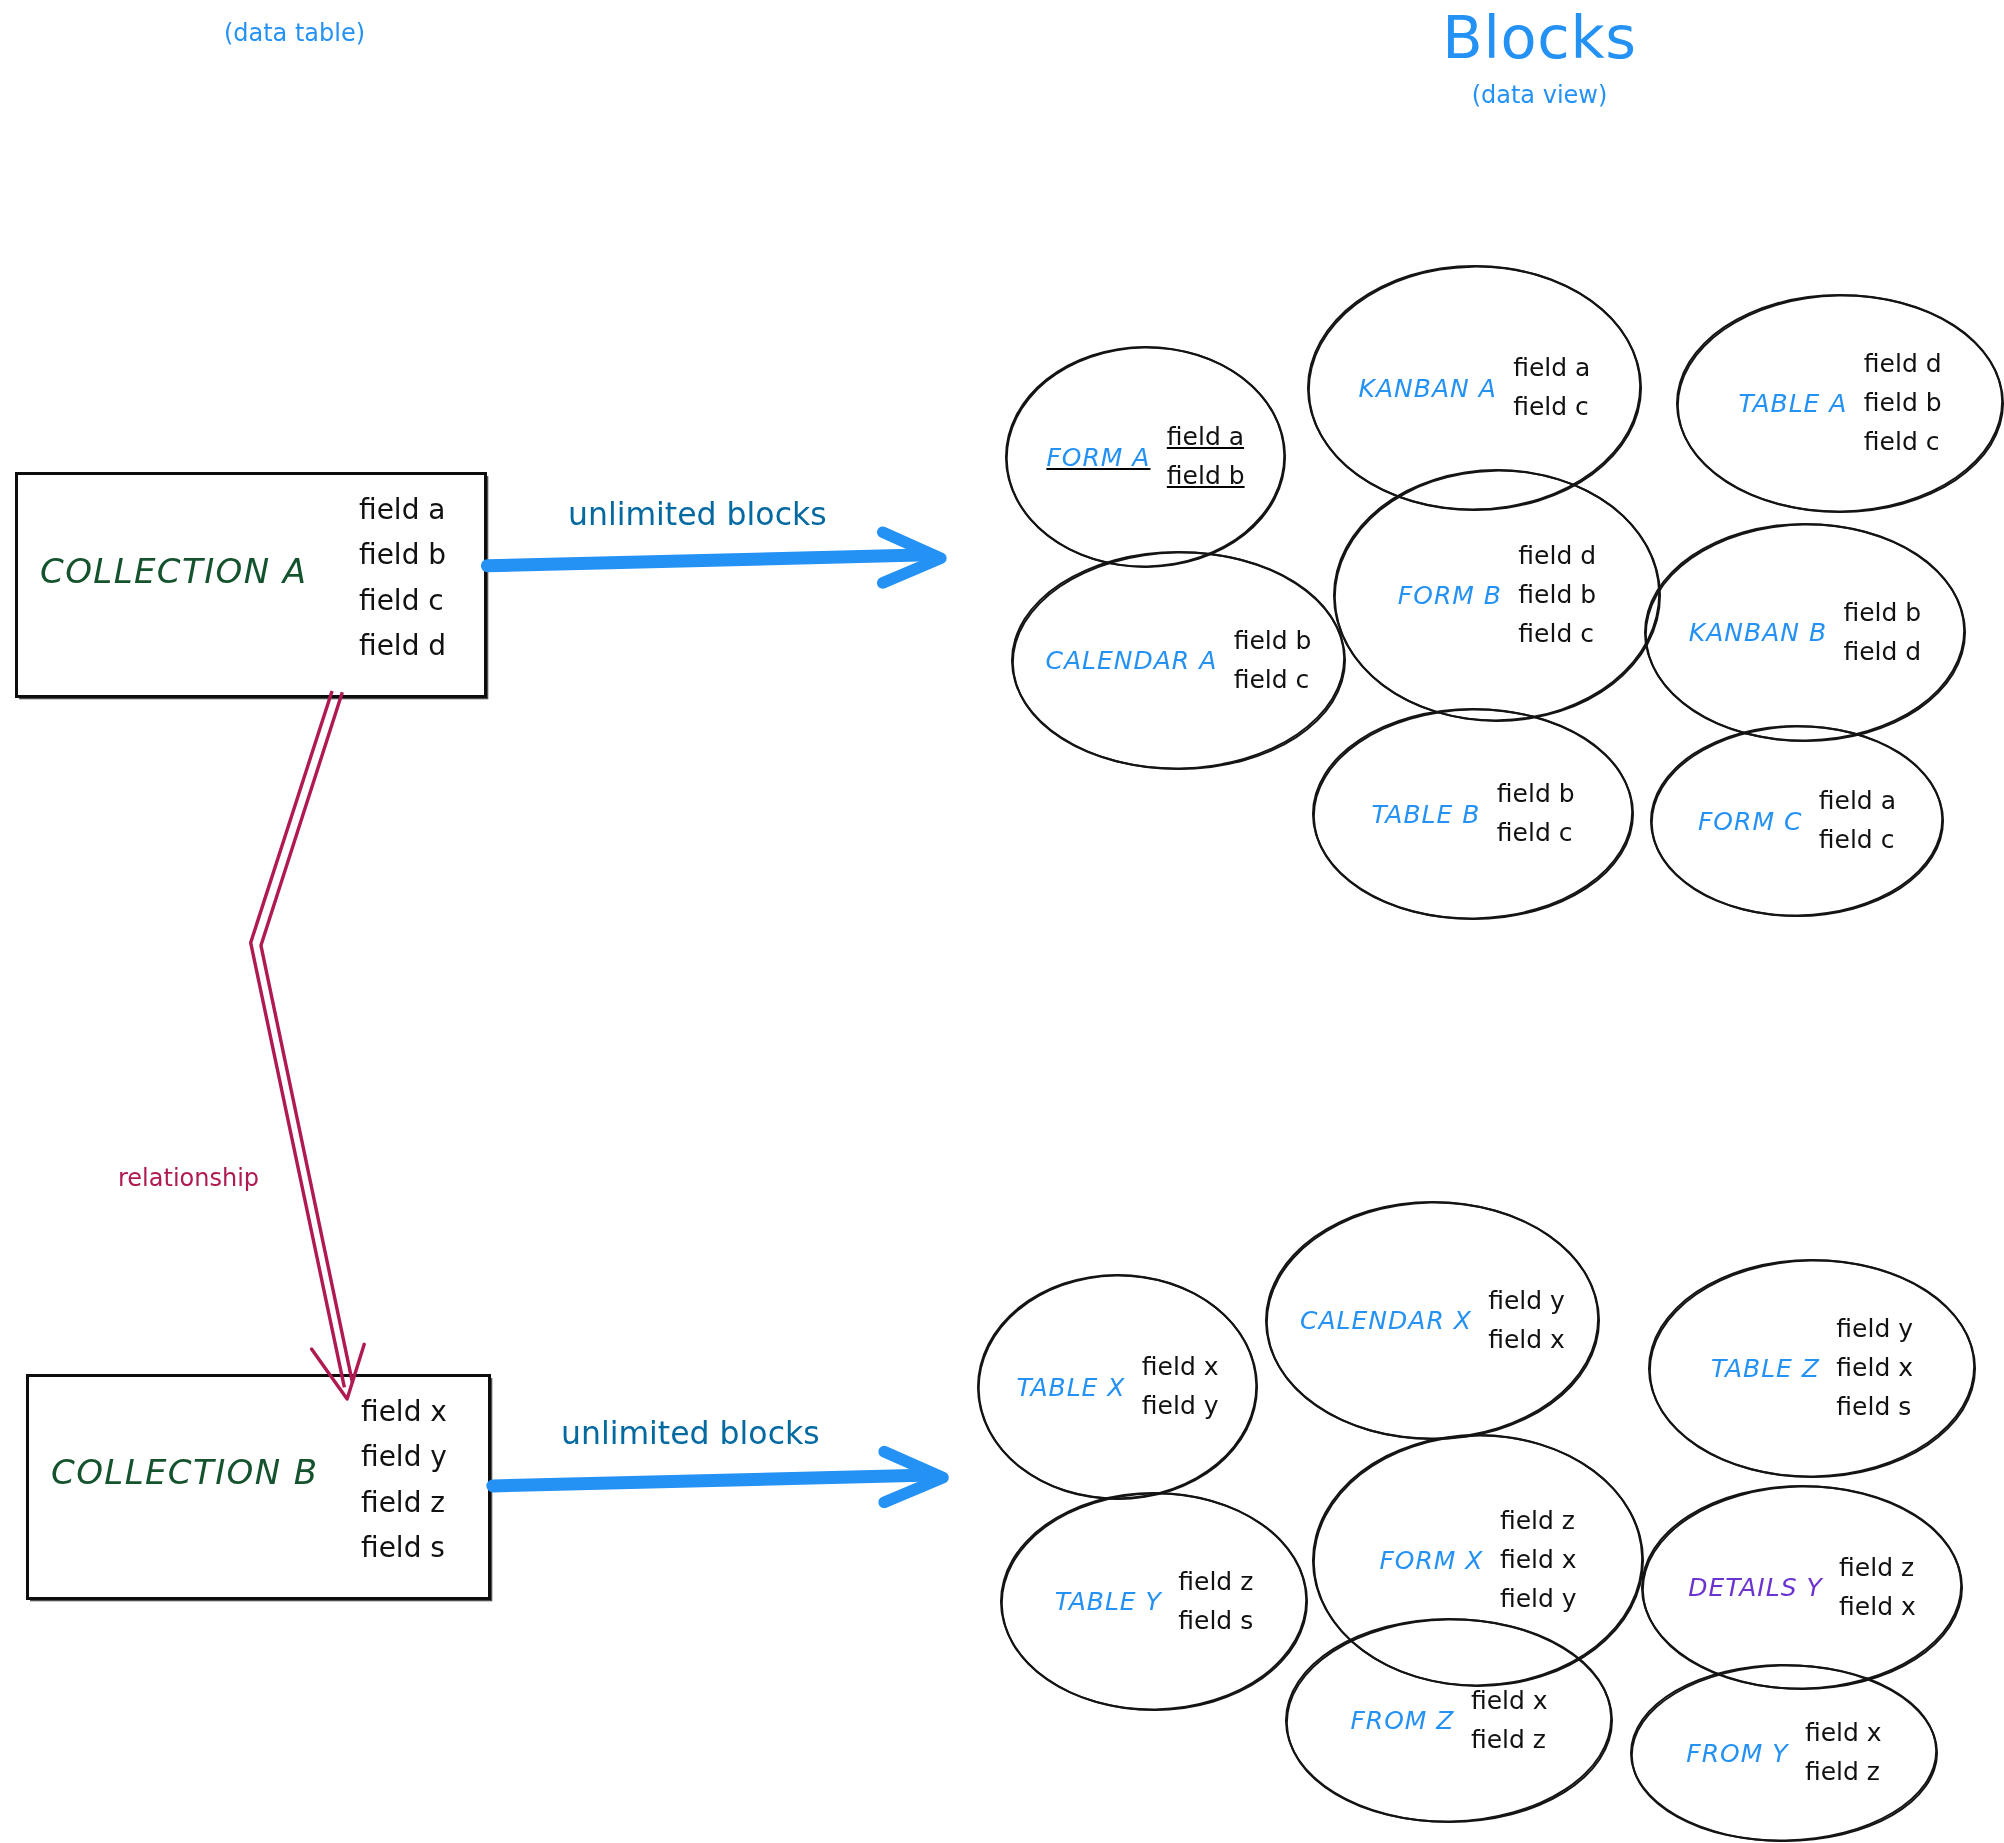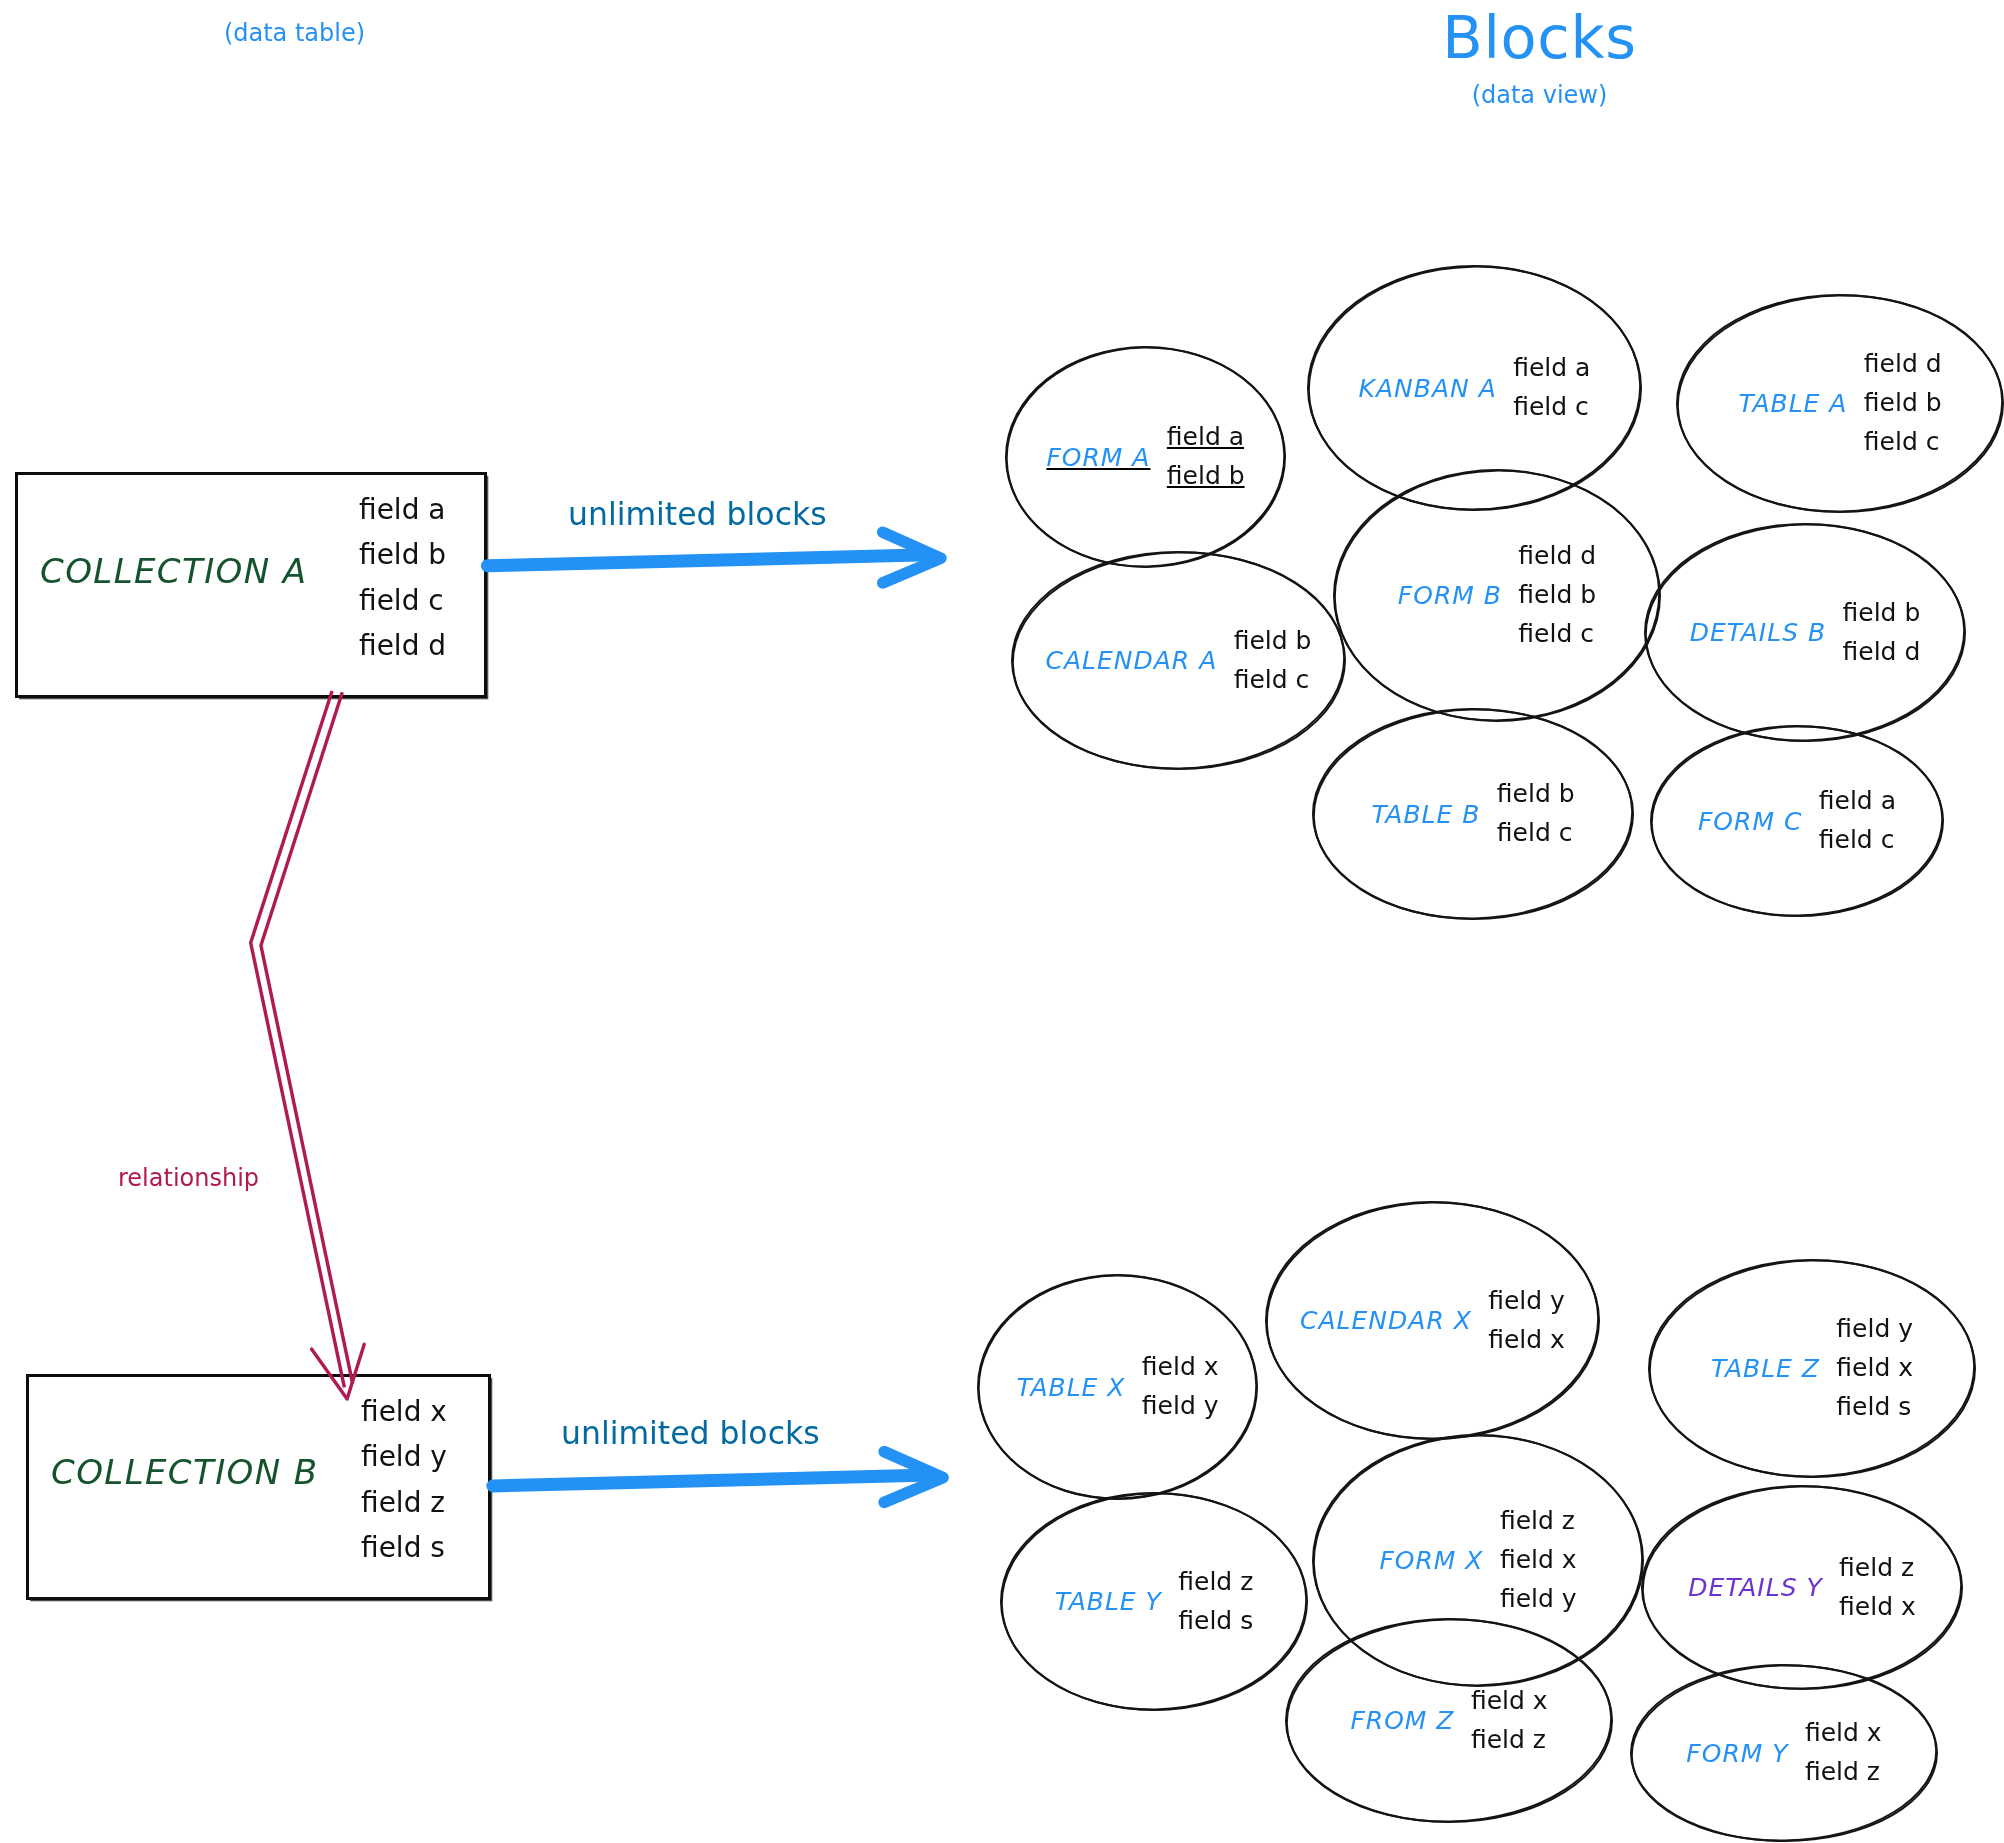--- a/index.html
+++ b/index.html
@@ -238,21 +238,21 @@
         <span>field b</span>
         <span>field c</span>
       </div>
     </div>
   </div>
 
   <div class="block" style="left:1644px; top:523px; width:322px; height:219px;">
     <div class="oval"></div>
     <div class="oval second"></div>
     <div class="content">
-      <div class="blabel">DETAILS B</div>
+      <div class="blabel">KANBAN B</div>
       <div class="bfields">
         <span>field b</span>
         <span>field d</span>
       </div>
     </div>
   </div>
 
   <div class="block" style="left:1312px; top:708px; width:322px; height:212px;">
     <div class="oval"></div>
     <div class="oval second"></div>
@@ -360,21 +360,21 @@
         <span>field x</span>
         <span>field z</span>
       </div>
     </div>
   </div>
 
   <div class="block" style="left:1630px; top:1664px; width:308px; height:178px;">
     <div class="oval"></div>
     <div class="oval second"></div>
     <div class="content">
-      <div class="blabel">FORM Y</div>
+      <div class="blabel">FROM Y</div>
       <div class="bfields">
         <span>field x</span>
         <span>field z</span>
       </div>
     </div>
   </div>
 
 </div>
 
 

